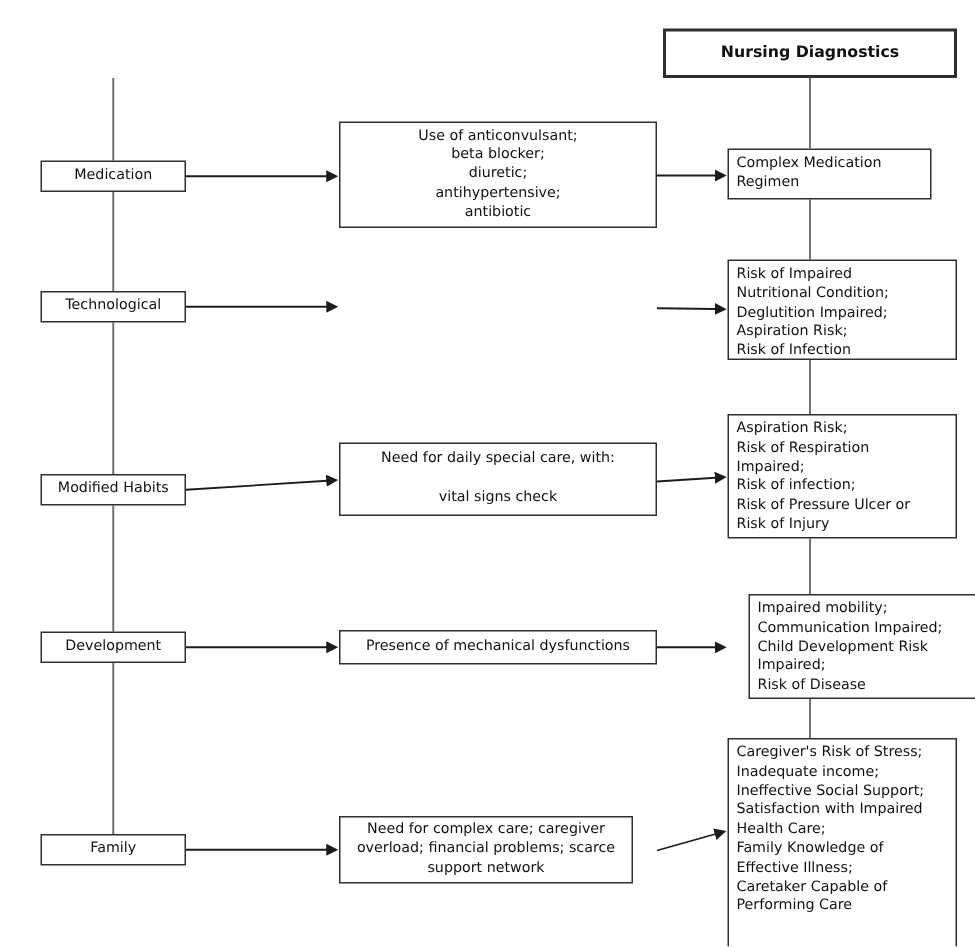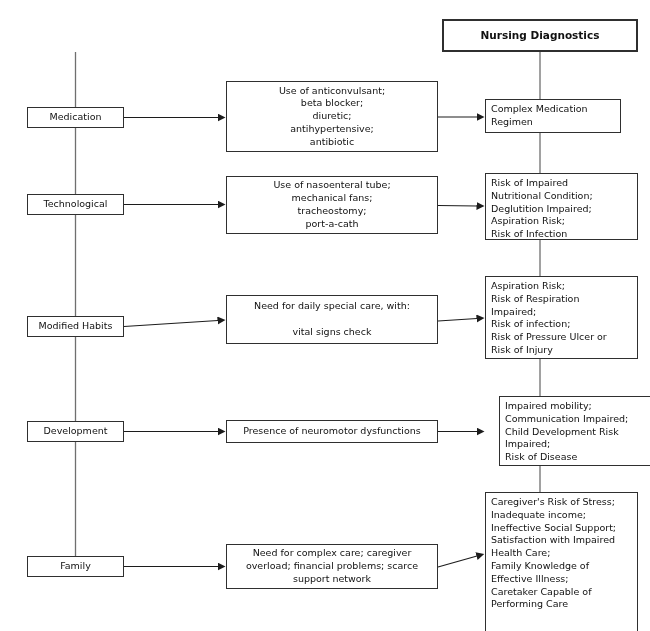--- a/index.html
+++ b/index.html
@@ -60,51 +60,47 @@
   <div class="box hdr" style="left:442px;top:19px;width:196px;height:33px;">Nursing Diagnostics</div>
   <div class="box mid" style="left:226px;top:81px;width:212px;height:71px;">Use of anticonvulsant;
 beta blocker;
 diuretic;
 antihypertensive;
 antibiotic</div>
   <div class="box rgt" style="left:485px;top:99px;width:136px;height:34px;">Complex Medication
 Regimen</div>
 
   <div class="box cat" style="left:27px;top:194px;width:97px;height:21px;">Technological</div>
-  <div class="box mid" style="left:226px;top:176px;width:212px;height:58px;">Use of nasoenteral tube;
-mechanical fans;
-tracheostomy;
-port-a-cath</div>
   <div class="box rgt" style="left:485px;top:173px;width:153px;height:67px;">Risk of Impaired
 Nutritional Condition;
 Deglutition Impaired;
 Aspiration Risk;
 Risk of Infection</div>
 
   <div class="box cat" style="left:27px;top:316px;width:97px;height:21px;">Modified Habits</div>
   <div class="box mid" style="left:226px;top:295px;width:212px;height:49px;">Need for daily special care, with:
 
 vital signs check</div>
   <div class="box rgt" style="left:485px;top:276px;width:153px;height:83px;">Aspiration Risk;
 Risk of Respiration
 Impaired;
 Risk of infection;
 Risk of Pressure Ulcer or
 Risk of Injury</div>
 
   <div class="box cat" style="left:27px;top:421px;width:97px;height:21px;">Development</div>
-  <div class="box mid" style="left:226px;top:420px;width:212px;height:23px;">Presence of neuromotor dysfunctions</div>
+  <div class="box mid" style="left:226px;top:420px;width:212px;height:23px;">Presence of mechanical dysfunctions</div>
   <div class="box rgt" style="left:499px;top:396px;width:170px;height:70px;">Impaired mobility;
 Communication Impaired;
 Child Development Risk
 Impaired;
 Risk of Disease</div>
 
   <div class="box cat" style="left:27px;top:556px;width:97px;height:21px;">Family</div>
-  <div class="box mid" style="left:226px;top:544px;width:212px;height:45px;">Need for complex care; caregiver
+  <div class="box mid" style="left:226px;top:544px;width:196px;height:45px;">Need for complex care; caregiver
 overload; financial problems; scarce
 support network</div>
   <div class="box rgt" style="left:485px;top:492px;width:153px;height:143px;">Caregiver's Risk of Stress;
 Inadequate income;
 Ineffective Social Support;
 Satisfaction with Impaired
 Health Care;
 Family Knowledge of
 Effective Illness;
 Caretaker Capable of

